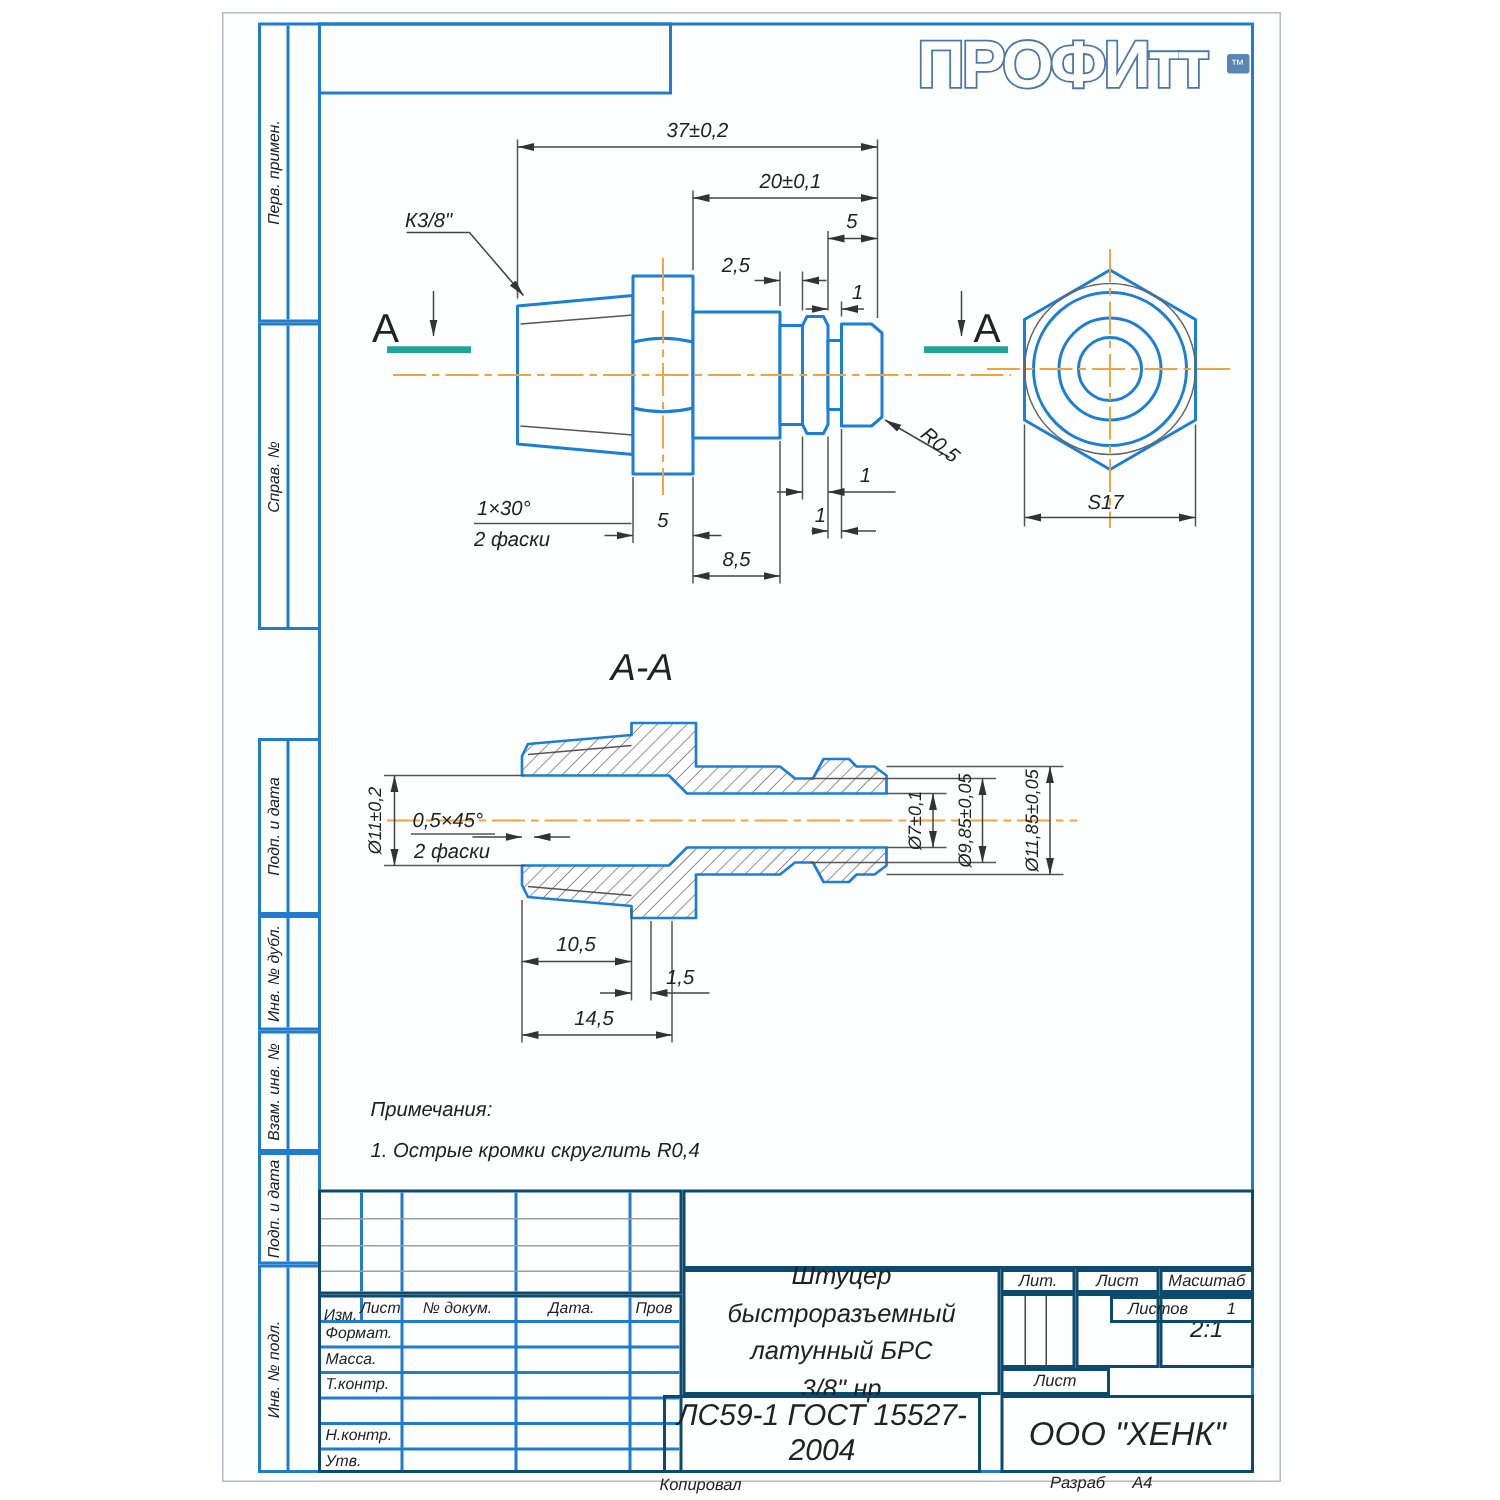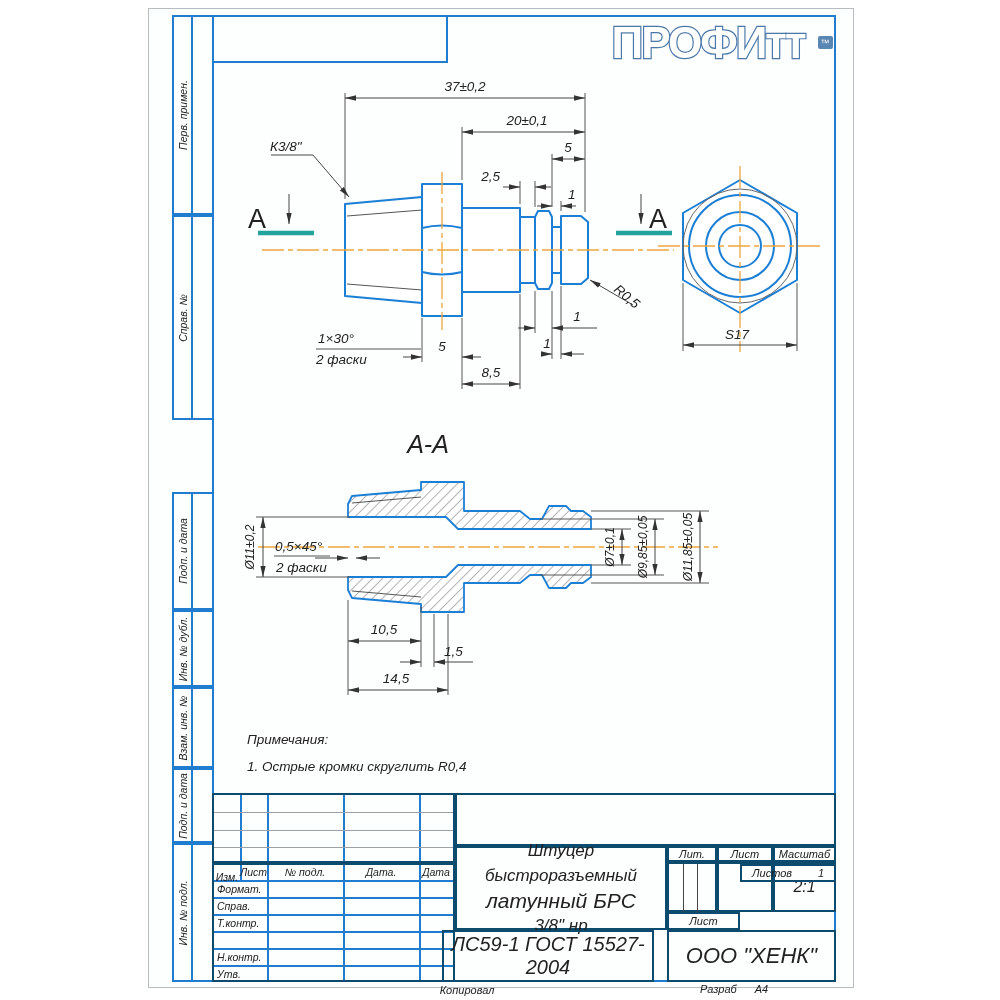--- a/index.html
+++ b/index.html
@@ -213,36 +213,36 @@
   <div class="hline" style="top:49px"></div>
   <div class="hline" style="top:66px"></div>
   <div class="hline" style="top:83px"></div>
   <div class="hline" style="top:100px"></div>
   <div class="vline" style="left:26px;height:15px;bottom:auto"></div>
   <div class="vline" style="left:53px"></div>
   <div class="vline" style="left:129px"></div>
   <div class="vline" style="left:205px"></div>
   <div class="cell-lbl ctr" style="left:0;top:0;width:26px;height:25px">Изм.</div>
   <div class="cell-lbl ctr" style="left:26px;top:0;width:27px;height:15px">Лист</div>
-  <div class="cell-lbl ctr" style="left:53px;top:0;width:76px;height:15px">№ подл.</div>
+  <div class="cell-lbl ctr" style="left:53px;top:0;width:76px;height:15px">№ докум.</div>
   <div class="cell-lbl ctr" style="left:129px;top:0;width:76px;height:15px">Дата.</div>
-  <div class="cell-lbl ctr" style="left:205px;top:0;width:34px;height:15px">Дата</div>
+  <div class="cell-lbl ctr" style="left:205px;top:0;width:34px;height:15px">Пров</div>
   <div class="cell-lbl" style="left:3px;top:17px">Формат.</div>
-  <div class="cell-lbl" style="left:3px;top:34px">Справ.</div>
+  <div class="cell-lbl" style="left:3px;top:34px">Масса.</div>
   <div class="cell-lbl" style="left:3px;top:51px">Т.контр.</div>
   <div class="cell-lbl" style="left:3px;top:68px"></div>
   <div class="cell-lbl" style="left:3px;top:85px">Н.контр.</div>
   <div class="cell-lbl" style="left:3px;top:102px">Утв.</div>
 </div>
 
 <div class="abs tb" style="left:455px;top:793px;width:381px;height:53px"></div>
 
 <div class="abs tb ctr" style="left:455px;top:846px;width:212px;height:84px;flex-direction:column">
   <div class="it" style="font-size:17px;line-height:25px">Штуцер быстроразъемный</div>
-  <div class="it" style="font-size:21px;line-height:25px">латунный БРС</div>
+  <div class="it" style="font-size:17px;line-height:25px">латунный БРС</div>
   <div class="it" style="font-size:17px;line-height:25px">3/8" нр</div>
 </div>
 
 <div class="abs tb ctr" style="left:442px;top:930px;width:212px;height:52px">
   <div class="it" style="font-size:20px">ЛС59-1 ГОСТ 15527-2004</div>
 </div>
 
 <div class="abs tb ctr" style="left:667px;top:846px;width:50px;height:16px">
   <span class="small-it">Лит.</span>
 </div>

